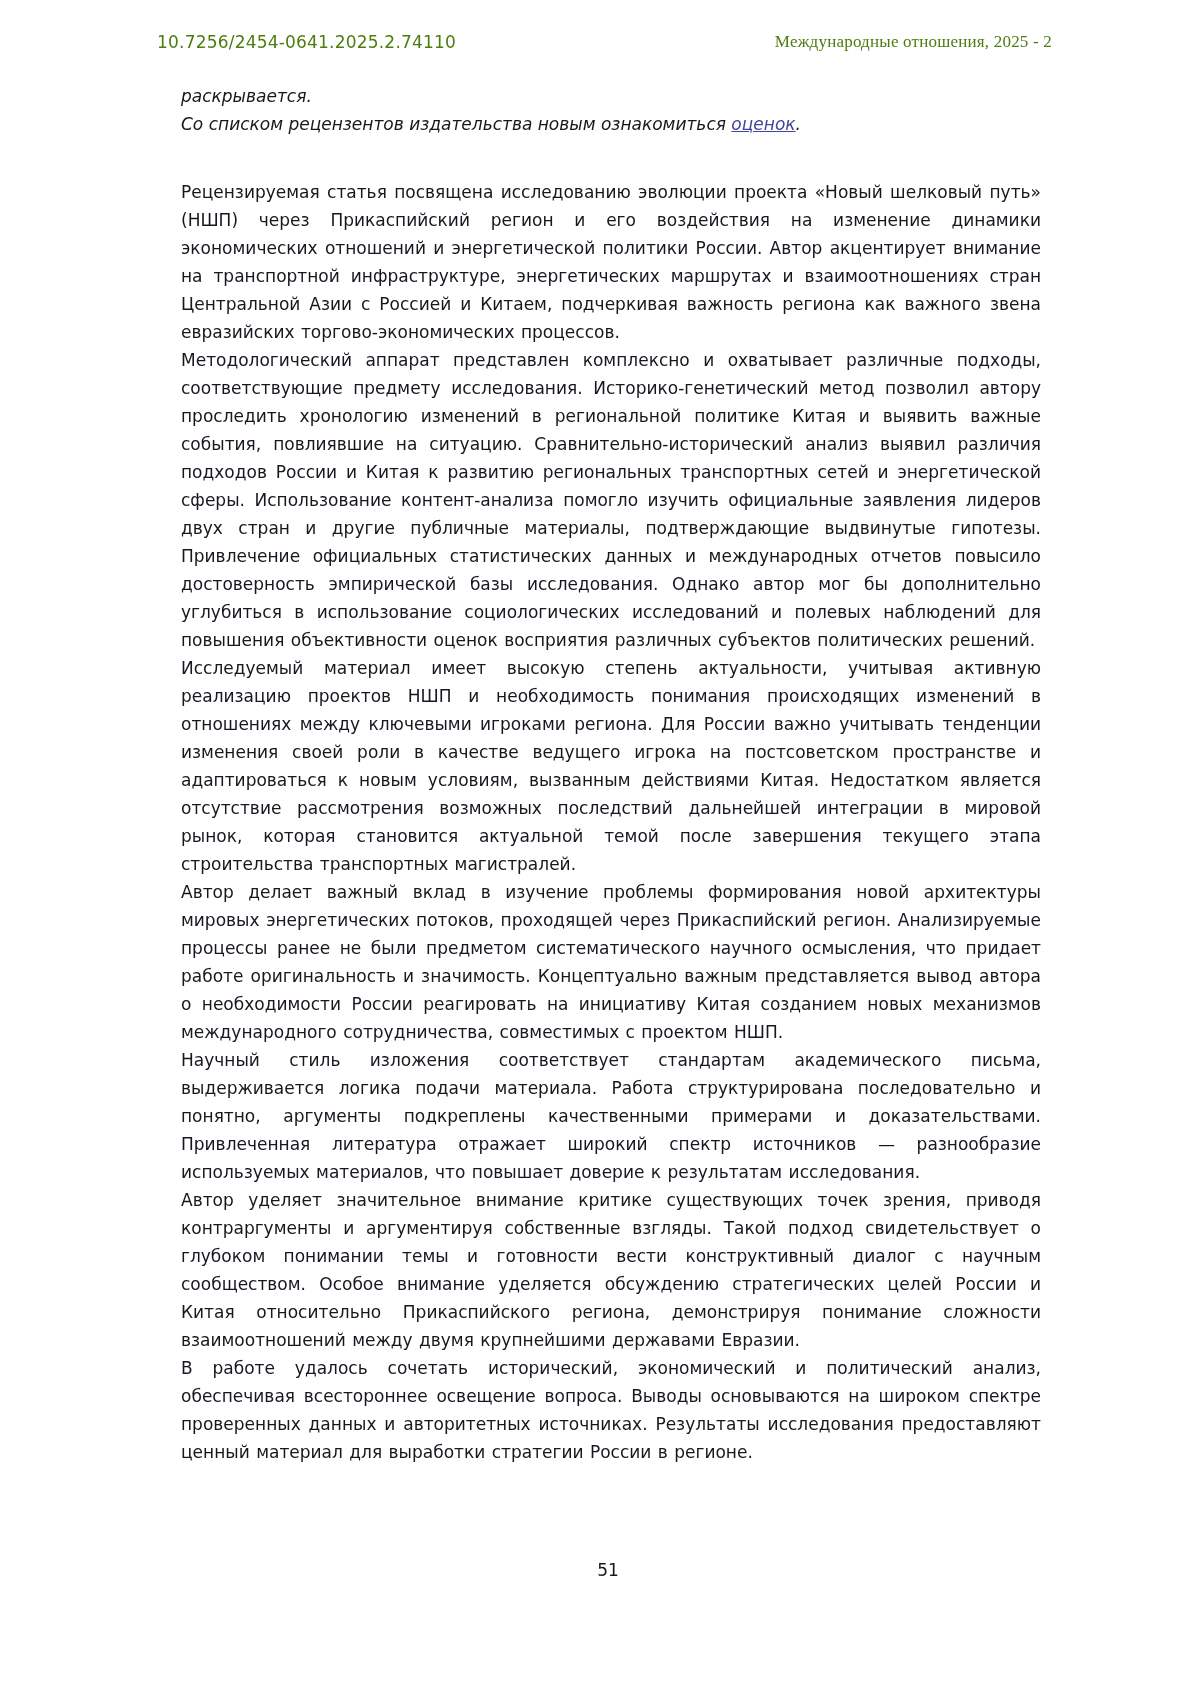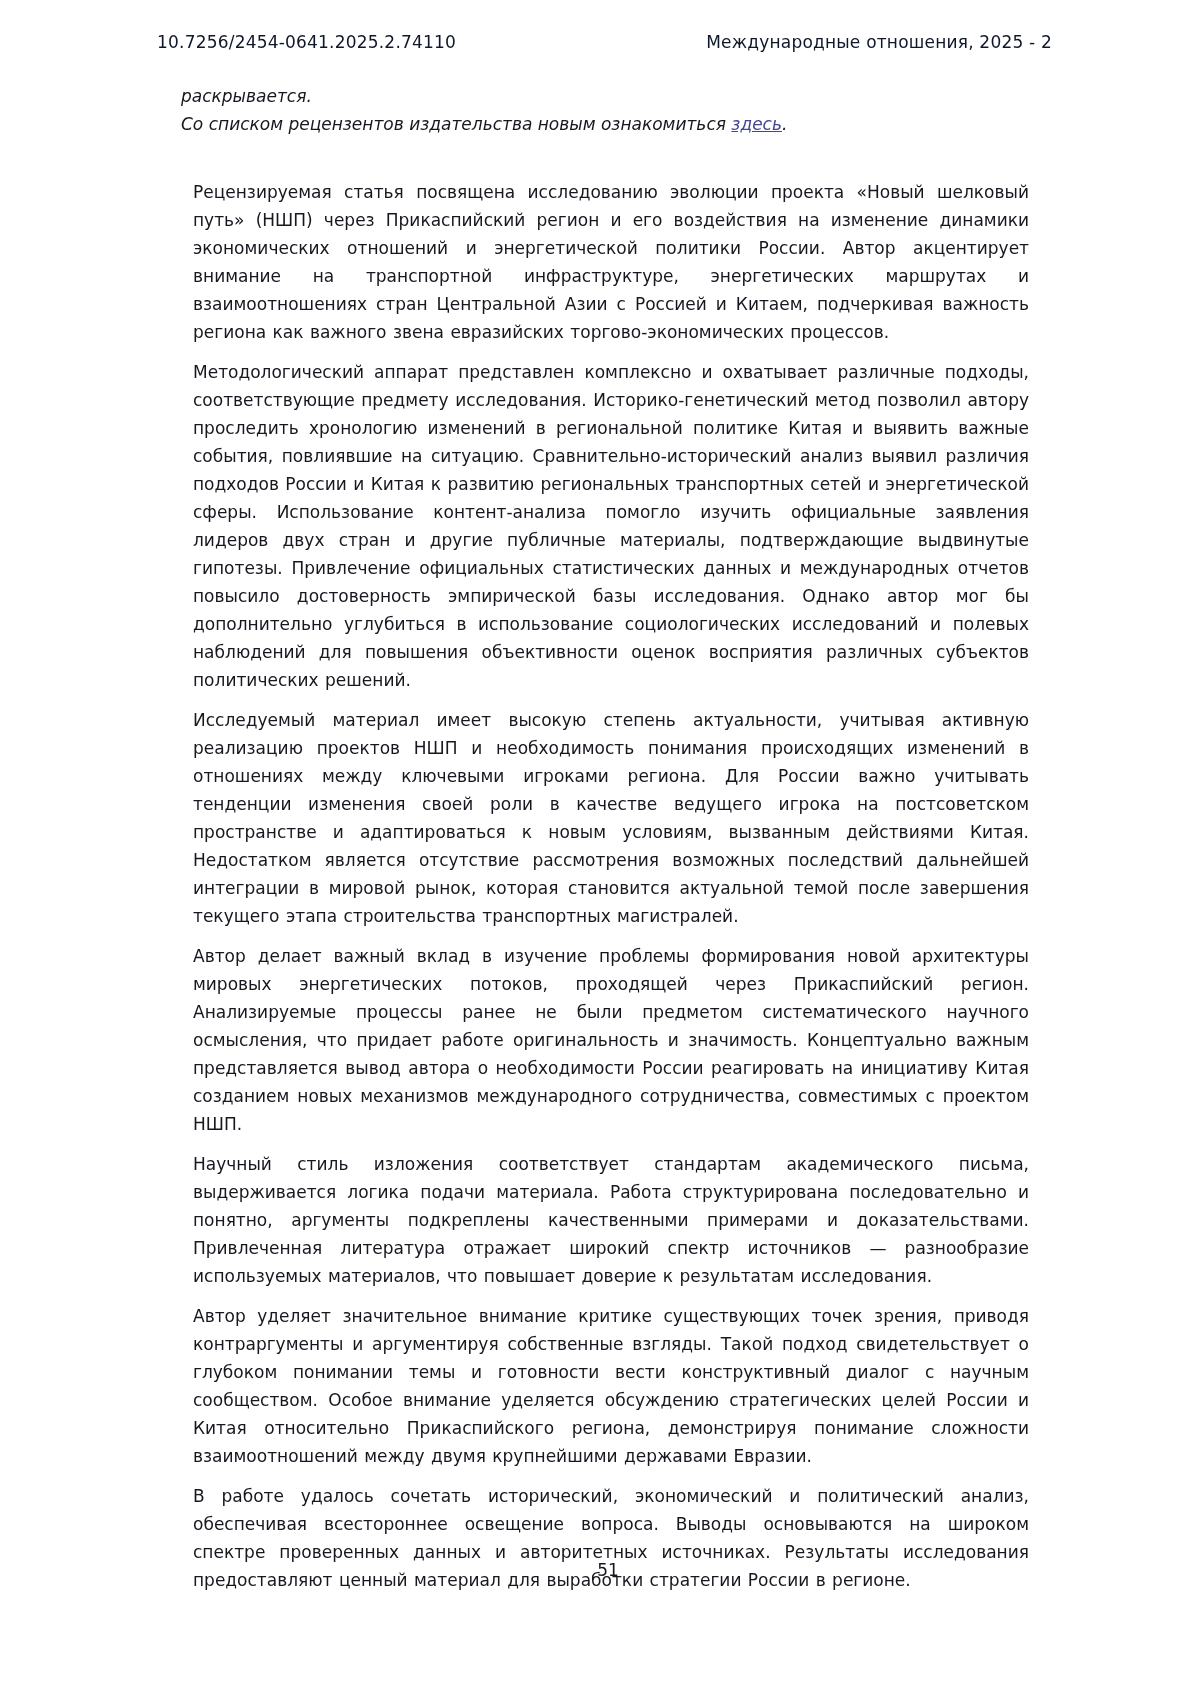--- a/index.html
+++ b/index.html
@@ -17,45 +17,45 @@
     box-sizing: border-box;
   }
   .header {
     position: absolute;
     top: 32px;
     left: 157px;
     right: 148px;
     display: flex;
     justify-content: space-between;
     font-size: 17px;
-    color: #0f172a;
+    color: #4d7c0f;
   }
   .header .doi { letter-spacing: 0.2px; }
-  .header .journal { letter-spacing: 0.2px; }
+  .header .journal { letter-spacing: 0.2px; font-family: Liberation Serif, serif; }
   .content {
     position: absolute;
     top: 82px;
     left: 181px;
     width: 860px;
     font-size: 17px;
     line-height: 28px;
   }
   .intro {
     font-style: italic;
     margin-bottom: 40px;
   }
   .intro-line { display: block; }
   a.doc-link {
     color: #44449a;
     text-decoration: underline;
     cursor: pointer;
     font-style: italic;
   }
   .body-text p {
-    margin: 12px;
+    margin: 0;
     text-align: justify;
     word-spacing: 1px;
   }
   .footer {
     position: absolute;
     bottom: 118px;
     left: 0;
     width: 100%;
     text-align: center;
     font-size: 17px;
@@ -70,21 +70,21 @@
 
   <div class="header">
     <span class="doi">10.7256/2454-0641.2025.2.74110</span>
     <span class="journal">Международные отношения, 2025 - 2</span>
   </div>
 
   <div class="content">
 
     <div class="intro">
       <span class="intro-line">раскрывается.</span>
-      <span class="intro-line"><span>Со списком рецензентов издательства новым ознакомиться </span><a class="doc-link">здесь</a><span>.</span></span>
+      <span class="intro-line"><span>Со списком рецензентов издательства новым ознакомиться </span><a class="doc-link">оценок</a><span>.</span></span>
     </div>
 
     <div class="body-text">
       <p>Рецензируемая статья посвящена исследованию эволюции проекта «Новый шелковый путь» (НШП) через Прикаспийский регион и его воздействия на изменение динамики экономических отношений и энергетической политики России. Автор акцентирует внимание на транспортной инфраструктуре, энергетических маршрутах и взаимоотношениях стран Центральной Азии с Россией и Китаем, подчеркивая важность региона как важного звена евразийских торгово-экономических процессов.</p>
       <p>Методологический аппарат представлен комплексно и охватывает различные подходы, соответствующие предмету исследования. Историко-генетический метод позволил автору проследить хронологию изменений в региональной политике Китая и выявить важные события, повлиявшие на ситуацию. Сравнительно-исторический анализ выявил различия подходов России и Китая к развитию региональных транспортных сетей и энергетической сферы. Использование контент-анализа помогло изучить официальные заявления лидеров двух стран и другие публичные материалы, подтверждающие выдвинутые гипотезы. Привлечение официальных статистических данных и международных отчетов повысило достоверность эмпирической базы исследования. Однако автор мог бы дополнительно углубиться в использование социологических исследований и полевых наблюдений для повышения объективности оценок восприятия различных субъектов политических решений.</p>
       <p>Исследуемый материал имеет высокую степень актуальности, учитывая активную реализацию проектов НШП и необходимость понимания происходящих изменений в отношениях между ключевыми игроками региона. Для России важно учитывать тенденции изменения своей роли в качестве ведущего игрока на постсоветском пространстве и адаптироваться к новым условиям, вызванным действиями Китая. Недостатком является отсутствие рассмотрения возможных последствий дальнейшей интеграции в мировой рынок, которая становится актуальной темой после завершения текущего этапа строительства транспортных магистралей.</p>
       <p>Автор делает важный вклад в изучение проблемы формирования новой архитектуры мировых энергетических потоков, проходящей через Прикаспийский регион. Анализируемые процессы ранее не были предметом систематического научного осмысления, что придает работе оригинальность и значимость. Концептуально важным представляется вывод автора о необходимости России реагировать на инициативу Китая созданием новых механизмов международного сотрудничества, совместимых с проектом НШП.</p>
       <p>Научный стиль изложения соответствует стандартам академического письма, выдерживается логика подачи материала. Работа структурирована последовательно и понятно, аргументы подкреплены качественными примерами и доказательствами. Привлеченная литература отражает широкий спектр источников — разнообразие используемых материалов, что повышает доверие к результатам исследования.</p>
       <p>Автор уделяет значительное внимание критике существующих точек зрения, приводя контраргументы и аргументируя собственные взгляды. Такой подход свидетельствует о глубоком понимании темы и готовности вести конструктивный диалог с научным сообществом. Особое внимание уделяется обсуждению стратегических целей России и Китая относительно Прикаспийского региона, демонстрируя понимание сложности взаимоотношений между двумя крупнейшими державами Евразии.</p>
       <p>В работе удалось сочетать исторический, экономический и политический анализ, обеспечивая всестороннее освещение вопроса. Выводы основываются на широком спектре проверенных данных и авторитетных источниках. Результаты исследования предоставляют ценный материал для выработки стратегии России в регионе.</p>

